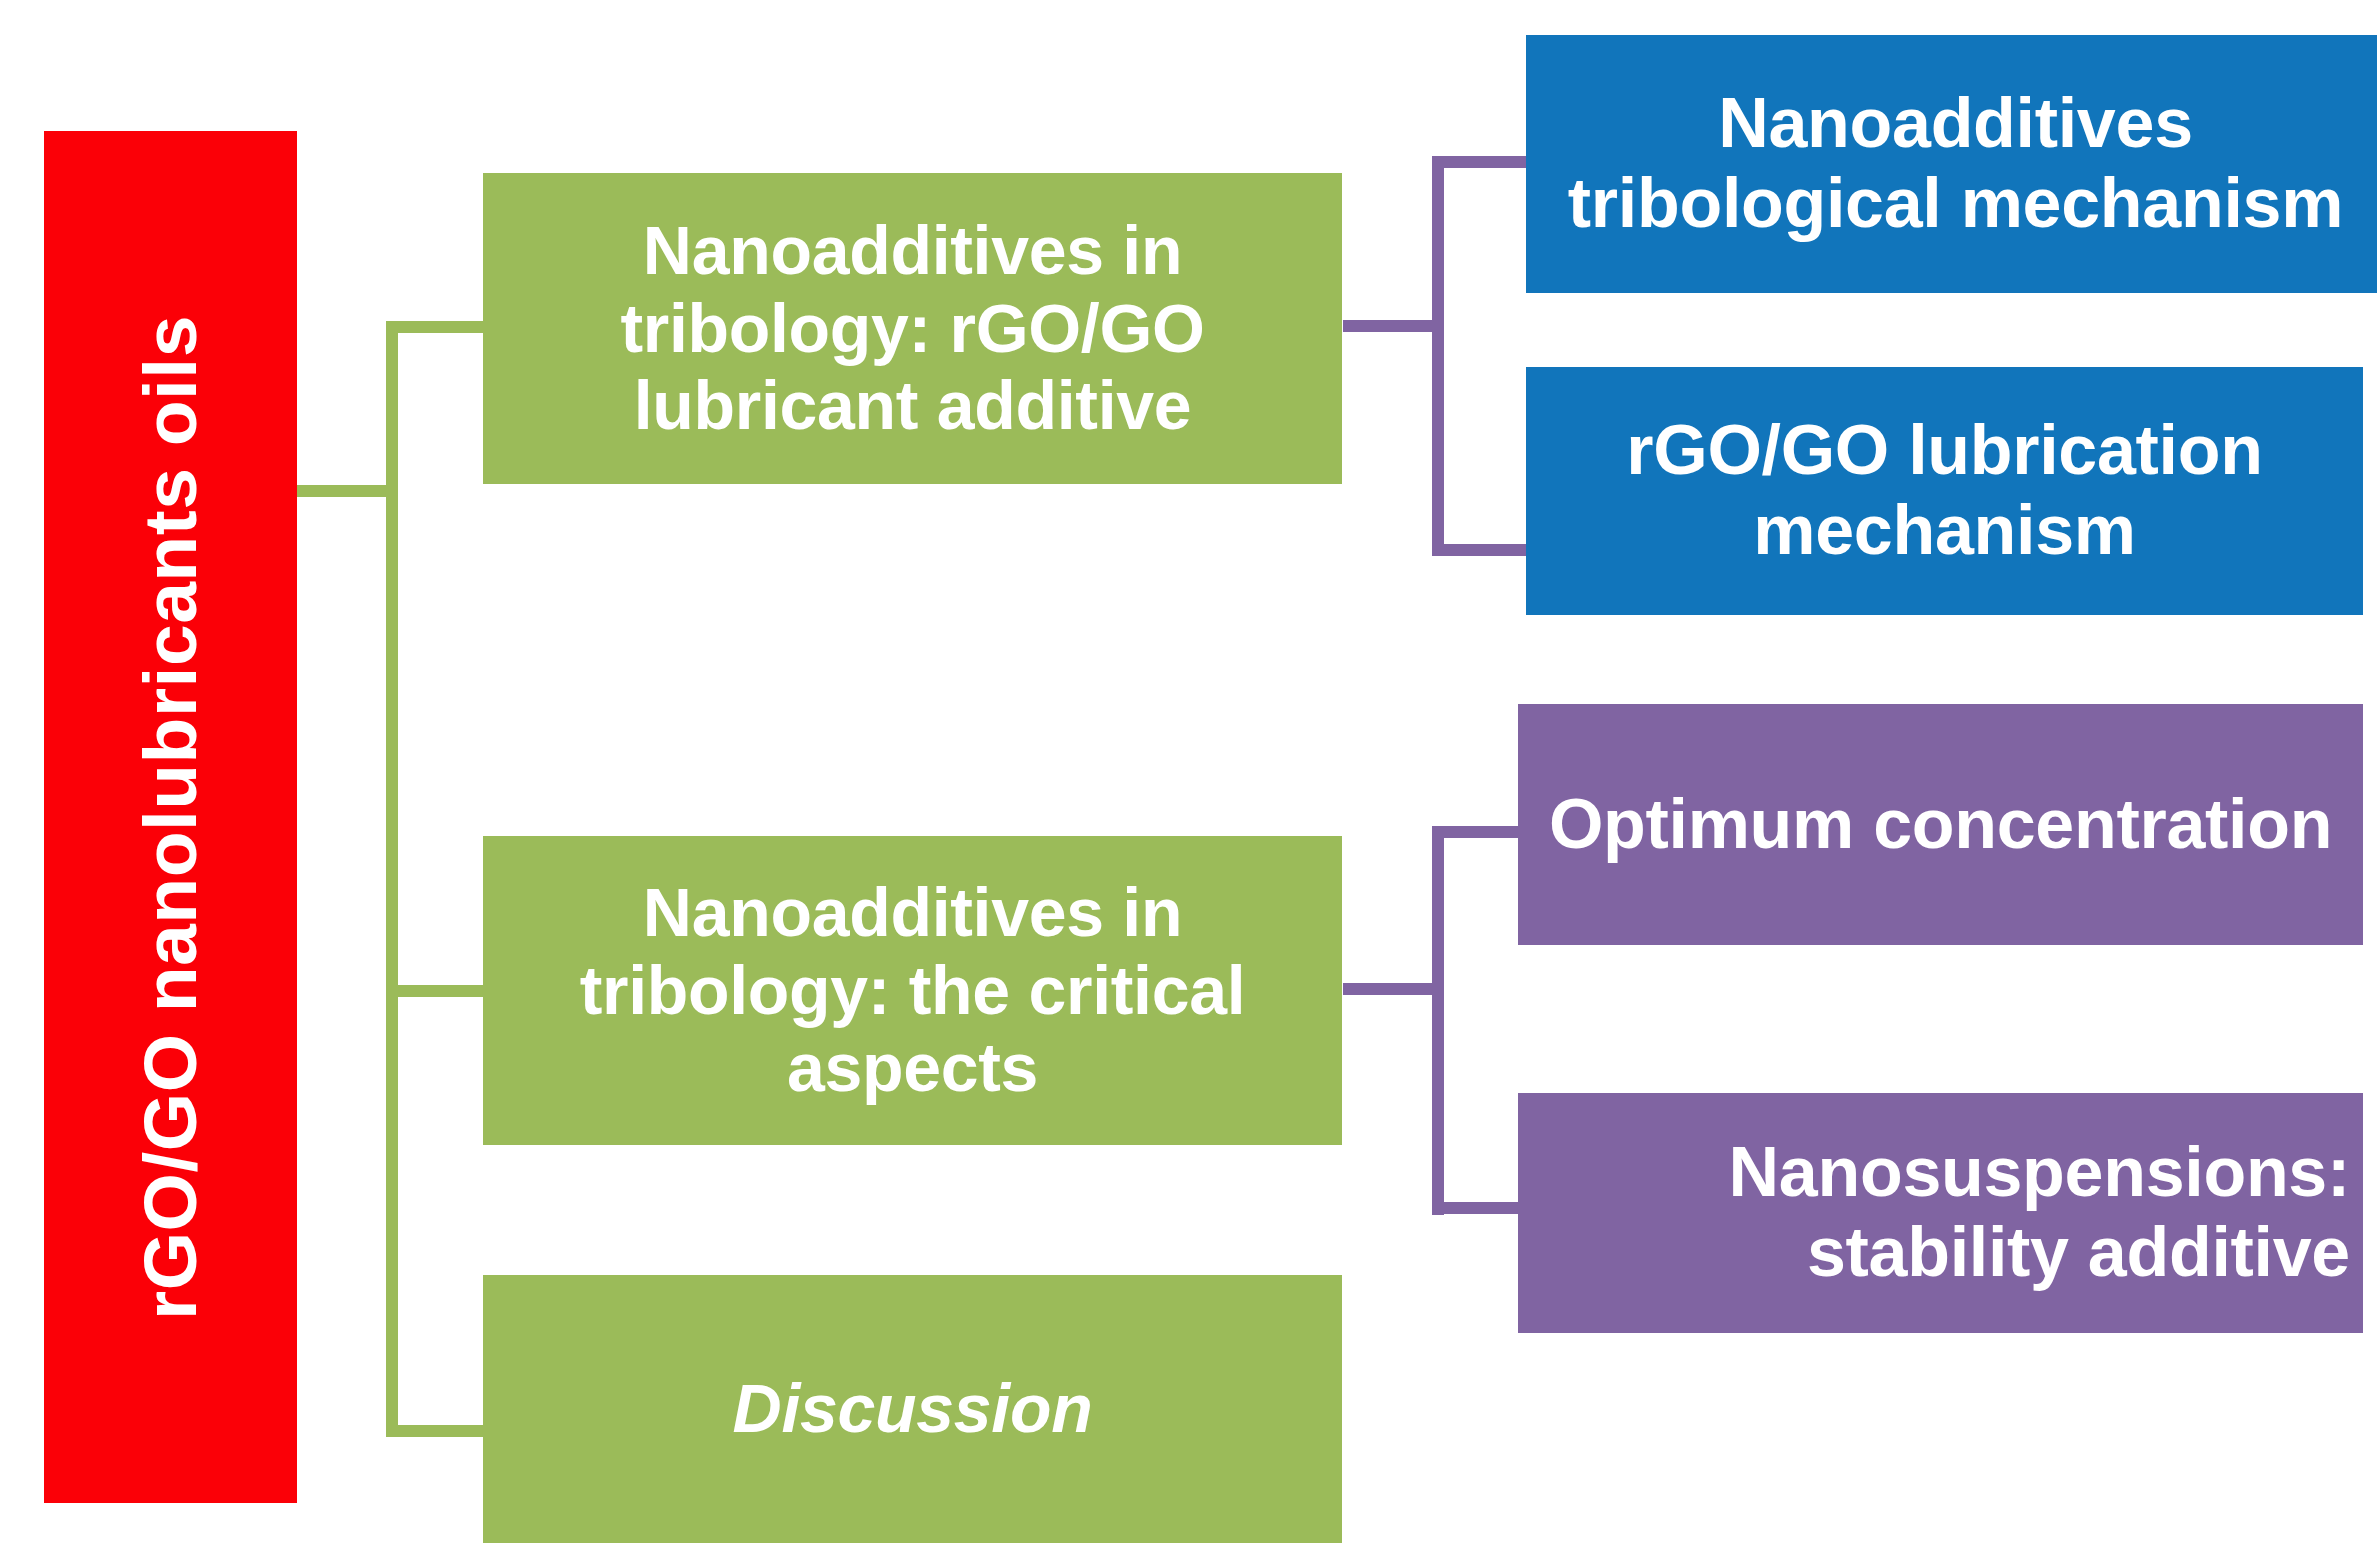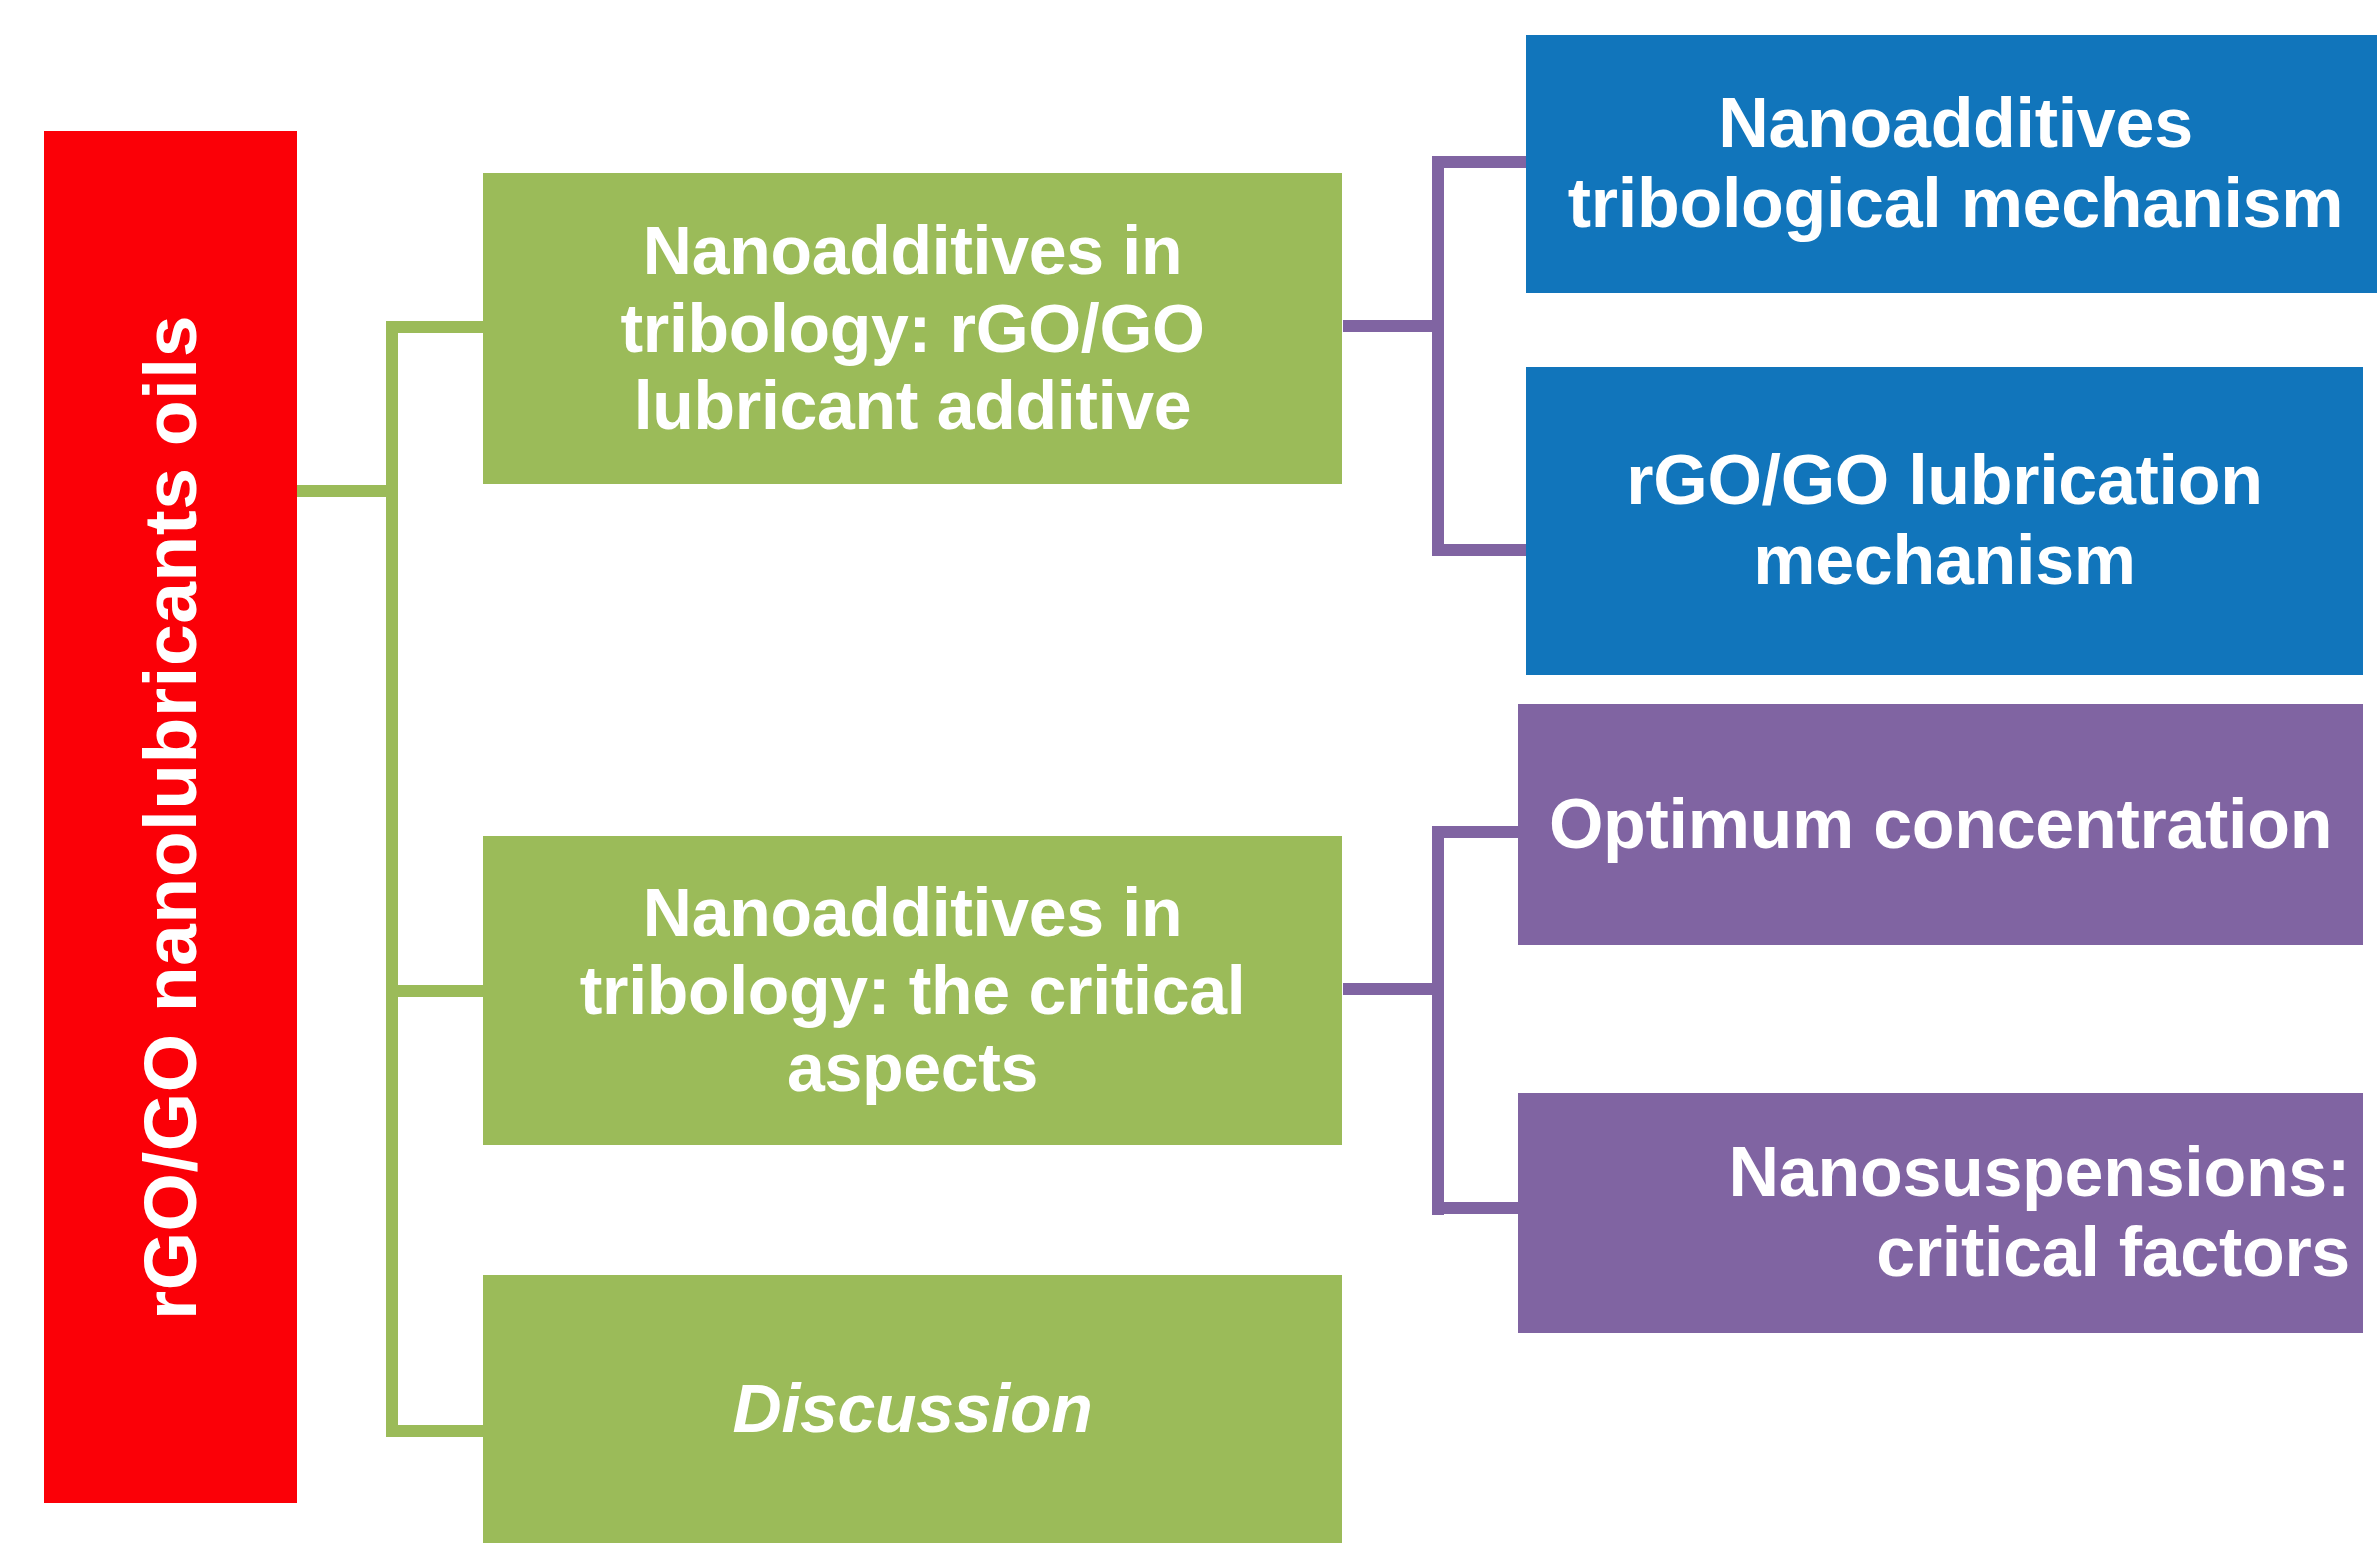--- a/index.html
+++ b/index.html
@@ -59,21 +59,21 @@
   #g1{ top:173px; height:311px; }
   #g2{ top:836px; height:309px;text-align:center; }
   #g3{ top:1275px; height:268px;font-style:italic; }
 
   
   .node.blue{
     background:var(--blue,#1175BB);
     font-size:70px;
   }
   #b1{ left:1526px; top:35px;  width:859px; height:258px; padding:0 3.7px; }
-  #b2{ left:1526px; top:367px; width:837px; height:308px;text-align:center; }
+  #b2{ left:1526px; top:367px; width:837px; height:248px;text-align:center; }
 
   
   .node.purple{
     background:var(--purple,#8064A2);
     font-size:70px;
     text-align:right;
   }
   #p1{ left:1518px; top:704px;  width:845px; height:241px; }
   #p2{ left:1518px; top:1093px; width:845px; height:240px; }
 
@@ -140,17 +140,17 @@
     <span>Nanoadditives tribological mechanism</span>
   </div>
   <div class="node blue" id="b2">
     <span>rGO/GO lubrication mechanism</span>
   </div>
 
   <div class="node purple" id="p1">
     <span>Optimum concentration</span>
   </div>
   <div class="node purple" id="p2">
-    <span>Nanosuspensions: critical factors</span>
+    <span>Nanosuspensions: stability additive</span>
   </div>
 
 </div>
 
 
 </body></html>

